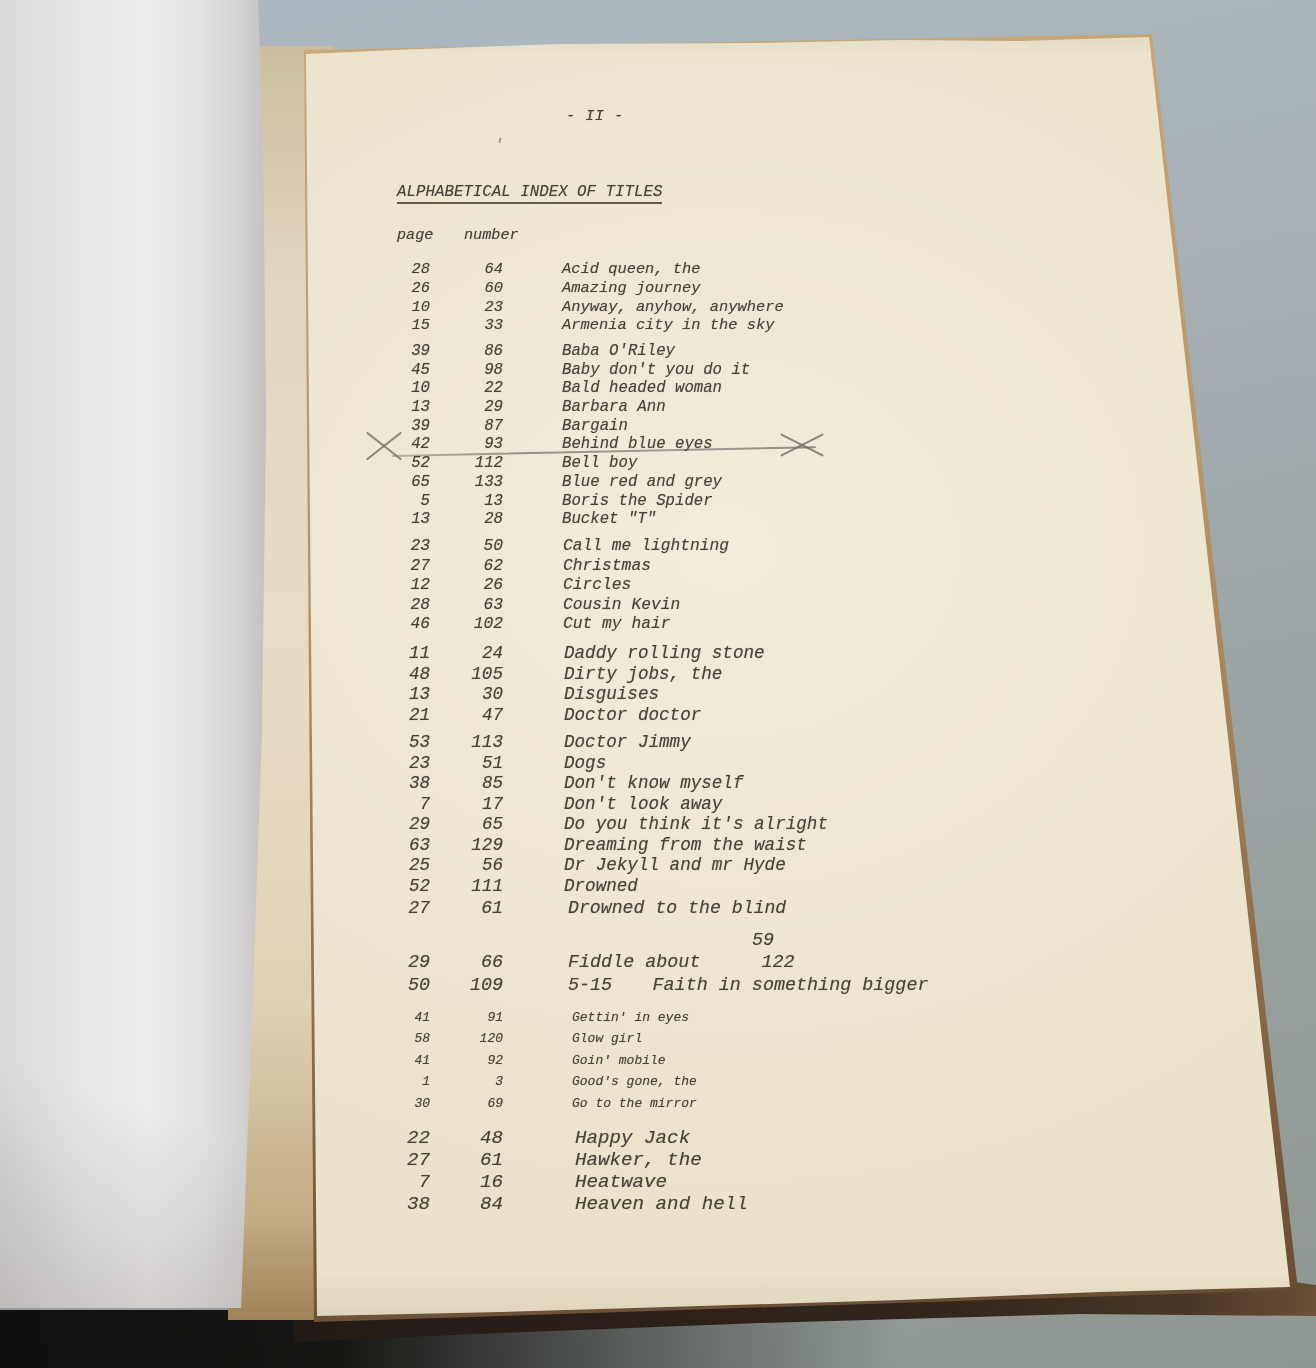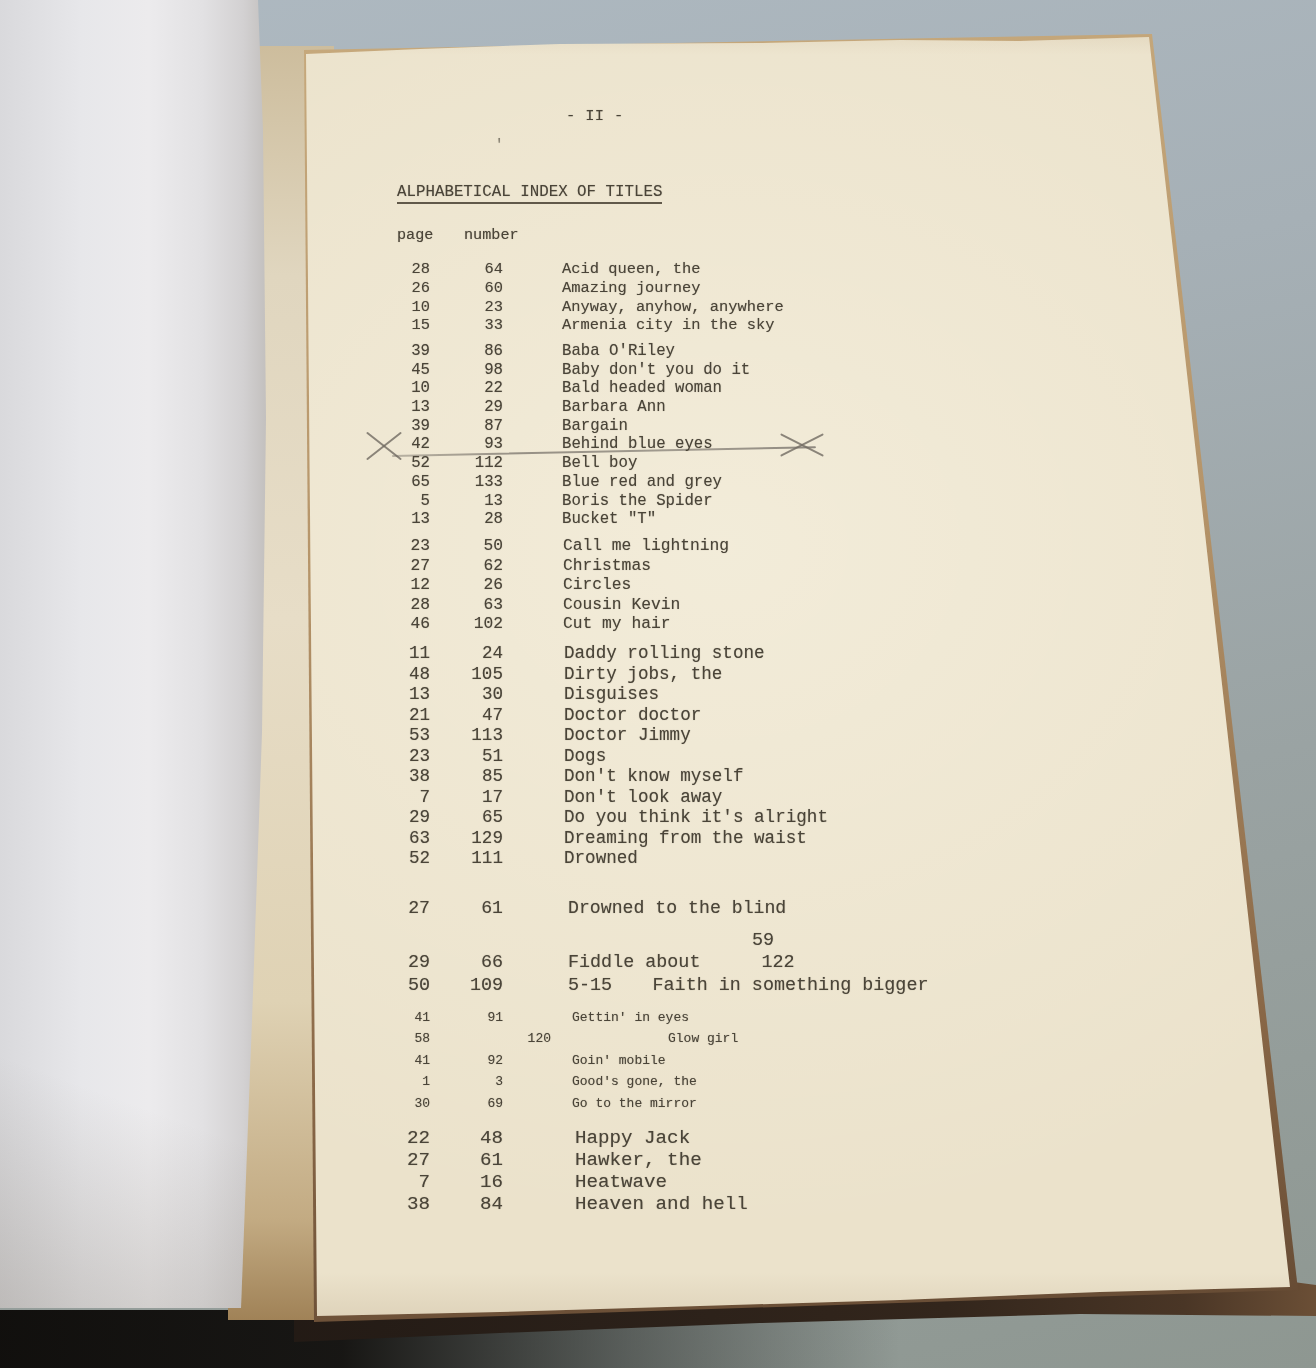--- a/index.html
+++ b/index.html
@@ -1,19 +1,20 @@
 <!DOCTYPE html>
 <html><head>
 <meta charset="utf-8">
 <style>
   html,body{margin:0;padding:0;background:#9aa3a6;}
   .stage{
     position:relative;width:1316px;height:1368px;overflow:hidden;
     background:linear-gradient(168deg,#aeb9c1 0%,#a6b0b6 30%,#9aa3a3 62%,#8e9791 100%);
     font-family:"Liberation Mono","DejaVu Sans Mono",monospace;
+    font-style:italic;
   }
   
   .shadow-bl{position:absolute;left:0;top:1310px;width:900px;height:58px;
     background:linear-gradient(90deg,rgba(13,11,9,.97) 0%,rgba(13,11,9,.92) 38%,rgba(22,22,20,.45) 70%,rgba(22,22,20,0) 100%);}
   .board{position:absolute;left:0;top:0;width:1316px;height:1368px;
     clip-path:polygon(294px 1304px,700px 1296px,1000px 1290px,1286px 1281px,1316px 1285px,1316px 1316px,1080px 1314px,760px 1323px,500px 1333px,294px 1342px);
     background:linear-gradient(90deg,#1c1511 0%,#2a2019 45%,#33261c 72%,#4a3626 90%,#6b4f36 100%);}
   .gutter{position:absolute;left:228px;top:46px;width:106px;height:1274px;
     background:linear-gradient(180deg,#cdbd9d 0%,#e0d6bf 18%,#e7ddc7 45%,#dfd2b4 75%,#c3ab83 92%,#a08257 100%);}
   .stack{position:absolute;left:0;top:0;width:1316px;height:1368px;
@@ -202,21 +203,21 @@
           <div class="row" style="height: 20.5px;">
             <span class="c1">13</span>
             <span class="c2">30</span>
             <span class="ct">Disguises</span>
           </div>
           <div class="row" style="height: 20.5px;">
             <span class="c1">21</span>
             <span class="c2">47</span>
             <span class="ct">Doctor doctor</span>
           </div>
-          <div class="row" style="height: 20.5px;">
+          <div class="row" style="height: 20.5px; margin-top: 7px;">
             <span class="c1">53</span>
             <span class="c2">113</span>
             <span class="ct">Doctor Jimmy</span>
           </div>
           <div class="row" style="height: 20.5px;">
             <span class="c1">23</span>
             <span class="c2">51</span>
             <span class="ct">Dogs</span>
           </div>
           <div class="row" style="height: 20.5px;">
@@ -231,20 +232,25 @@
           </div>
           <div class="row" style="height: 20.5px;">
             <span class="c1">29</span>
             <span class="c2">65</span>
             <span class="ct">Do you think it's alright</span>
           </div>
           <div class="row" style="height: 20.5px;">
             <span class="c1">63</span>
             <span class="c2">129</span>
             <span class="ct">Dreaming from the waist</span>
+          </div>
+          <div class="row" style="height: 20.5px;">
+            <span class="c1">25</span>
+            <span class="c2">56</span>
+            <span class="ct">Dr Jekyll and mr Hyde</span>
           </div>
           <div class="row" style="height: 20.5px;">
             <span class="c1">52</span>
             <span class="c2">111</span>
             <span class="ct">Drowned</span>
           </div>
         </div>
         <div class="group" style="top: 898px; font-size: 18.2px; line-height: 21px; --ind: 65px;">
           <div class="row" style="height: 21px;">
             <span class="c1">27</span>
@@ -268,21 +274,21 @@
             <span class="c2">109</span>
             <span class="ct">5-15</span>
           </div>
         </div>
         <div class="group" style="top: 1007px; font-size: 13px; line-height: 21.4px; --ind: 69px;">
           <div class="row" style="height: 21.4px;">
             <span class="c1">41</span>
             <span class="c2">91</span>
             <span class="ct">Gettin' in eyes</span>
           </div>
-          <div class="row" style="height: 21.4px; gap: 48px;">
+          <div class="row" style="height: 21.4px;">
             <span class="c1">58</span>
             <span class="c2">120</span>
             <span class="ct">Glow girl</span>
           </div>
           <div class="row" style="height: 21.4px;">
             <span class="c1">41</span>
             <span class="c2">92</span>
             <span class="ct">Goin' mobile</span>
           </div>
           <div class="row" style="height: 21.4px;">

